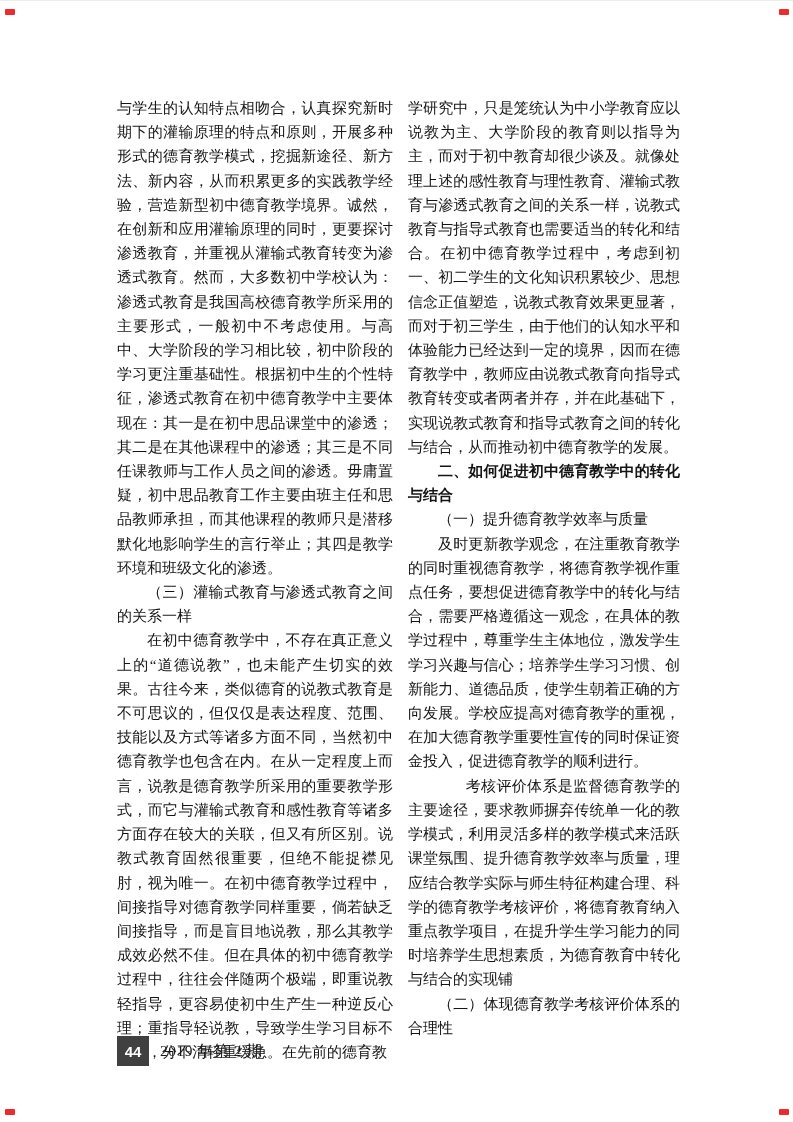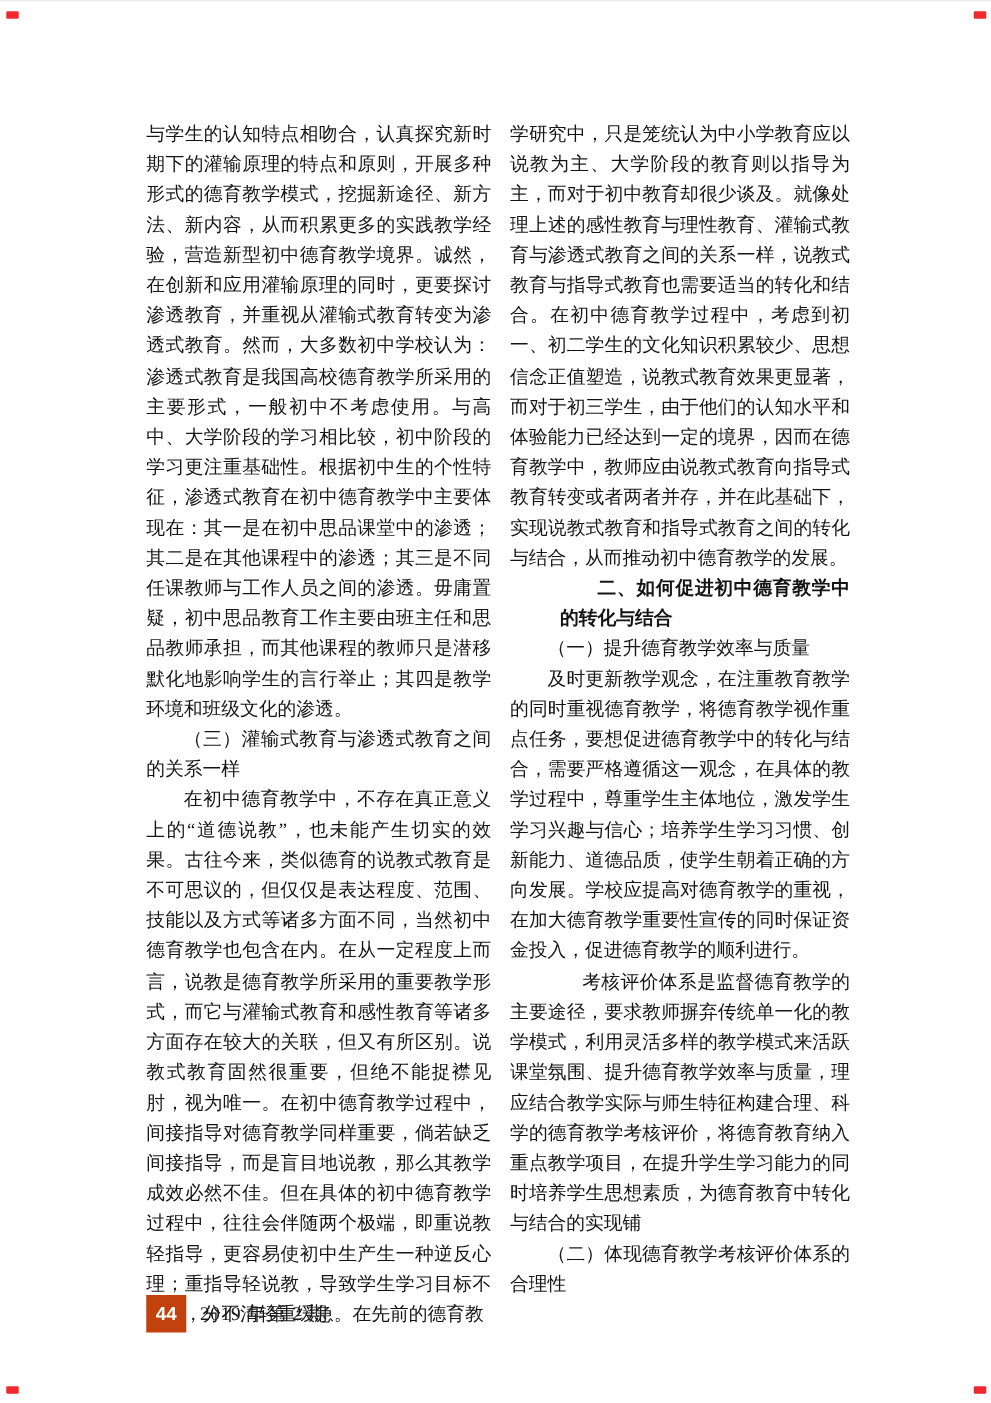--- a/index.html
+++ b/index.html
@@ -23,21 +23,21 @@
     position:absolute;top:95px;
     font-size:15px;line-height:24.2px;
     text-align:justify;
     text-justify:inter-ideograph;
   }
   .col-left{left:117px;width:276px;}
   .col-right{left:408px;width:272px;}
   .para{margin:0;text-align:justify;}
   .para.continuation{text-indent:0;}
   .para.indent{text-indent:2em;}
-  .para.heading{text-indent:2em;font-weight:700;margin-left:40px;}
+  .para.heading{text-indent:2em;font-weight:700;}
   .para.deep-indent{text-indent:3.85em;}
   .footer{
     position:absolute;left:117px;top:1035px;
     display:flex;align-items:center;gap:11px;
     font-size:15.5px;
   }
   .page-number-box{
     width:32px;height:30px;
     display:flex;align-items:center;justify-content:center;
     color:#ffffff;
@@ -67,19 +67,19 @@
   <div class="column col-right">
       <p class="para continuation">学研究中，只是笼统认为中小学教育应以说教为主、大学阶段的教育则以指导为主，而对于初中教育却很少谈及。就像处理上述的感性教育与理性教育、灌输式教育与渗透式教育之间的关系一样，说教式教育与指导式教育也需要适当的转化和结合。在初中德育教学过程中，考虑到初一、初二学生的文化知识积累较少、思想信念正值塑造，说教式教育效果更显著，而对于初三学生，由于他们的认知水平和体验能力已经达到一定的境界，因而在德育教学中，教师应由说教式教育向指导式教育转变或者两者并存，并在此基础下，实现说教式教育和指导式教育之间的转化与结合，从而推动初中德育教学的发展。</p>
       <p class="para heading">二、如何促进初中德育教学中的转化与结合</p>
       <p class="para indent">（一）提升德育教学效率与质量</p>
       <p class="para indent">及时更新教学观念，在注重教育教学的同时重视德育教学，将德育教学视作重点任务，要想促进德育教学中的转化与结合，需要严格遵循这一观念，在具体的教学过程中，尊重学生主体地位，激发学生学习兴趣与信心；培养学生学习习惯、创新能力、道德品质，使学生朝着正确的方向发展。学校应提高对德育教学的重视，在加大德育教学重要性宣传的同时保证资金投入，促进德育教学的顺利进行。</p>
       <p class="para deep-indent">考核评价体系是监督德育教学的主要途径，要求教师摒弃传统单一化的教学模式，利用灵活多样的教学模式来活跃课堂氛围、提升德育教学效率与质量，理应结合教学实际与师生特征构建合理、科学的德育教学考核评价，将德育教育纳入重点教学项目，在提升学生学习能力的同时培养学生思想素质，为德育教育中转化与结合的实现铺</p>
       <p class="para indent">（二）体现德育教学考核评价体系的合理性</p>
     </div>
 
   <div class="footer">
-    <div class="page-number-box" style="background: #c2410c;">
+    <div class="page-number-box" style="background: #404040;">
       <span>44</span>
     </div>
     <span class="issue-label">2019 年第 2 期</span>
   </div>
 
 </div>
 
 </body></html>

